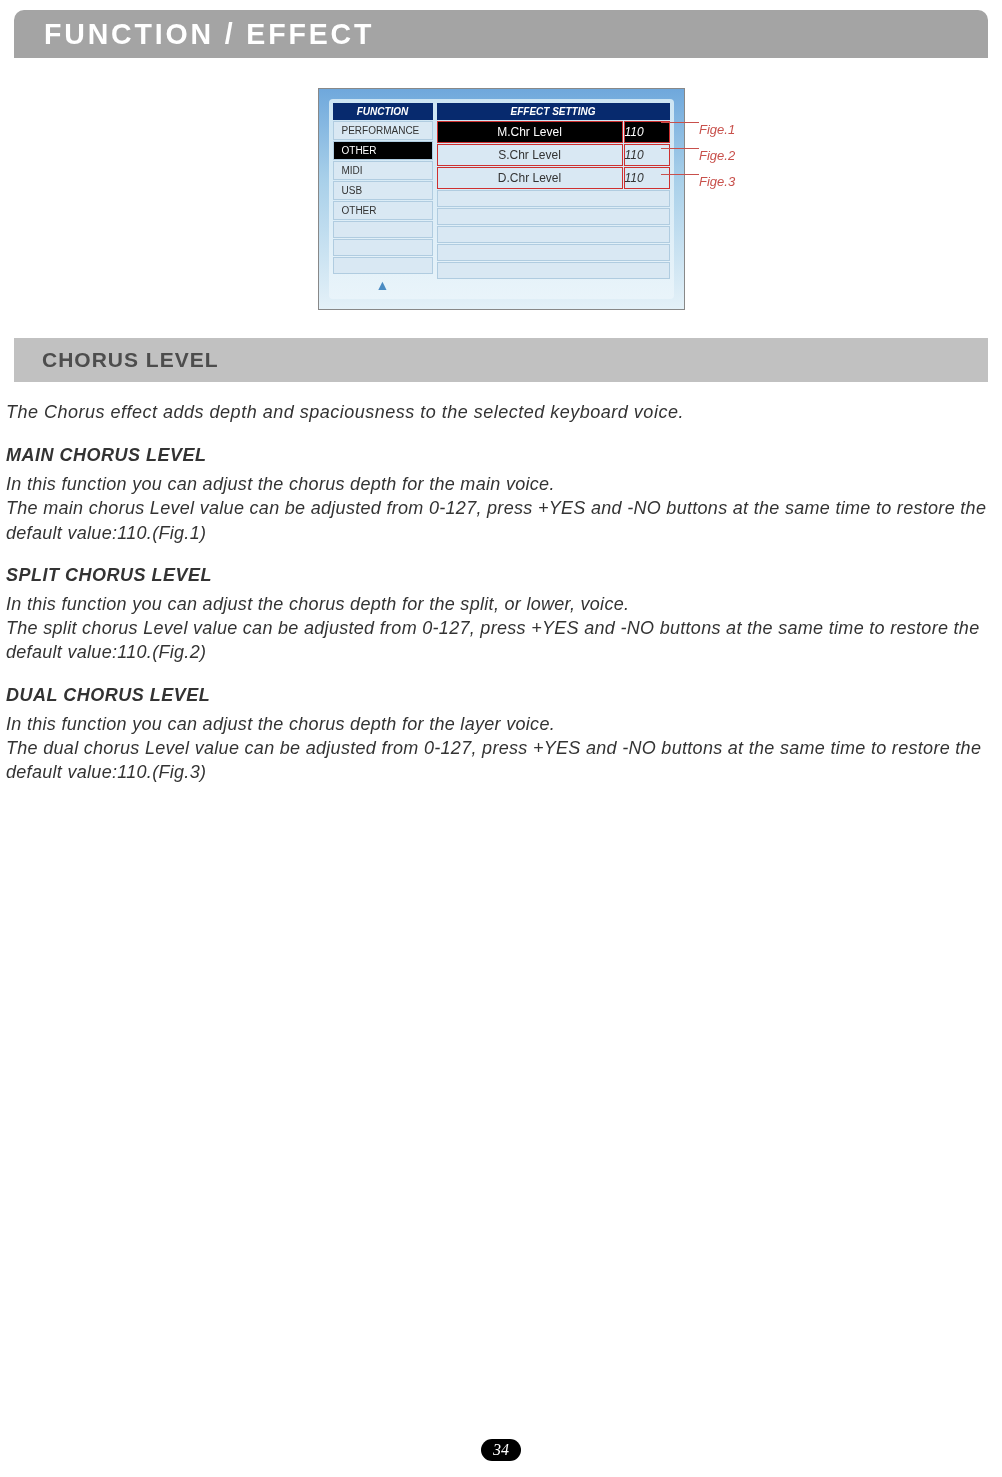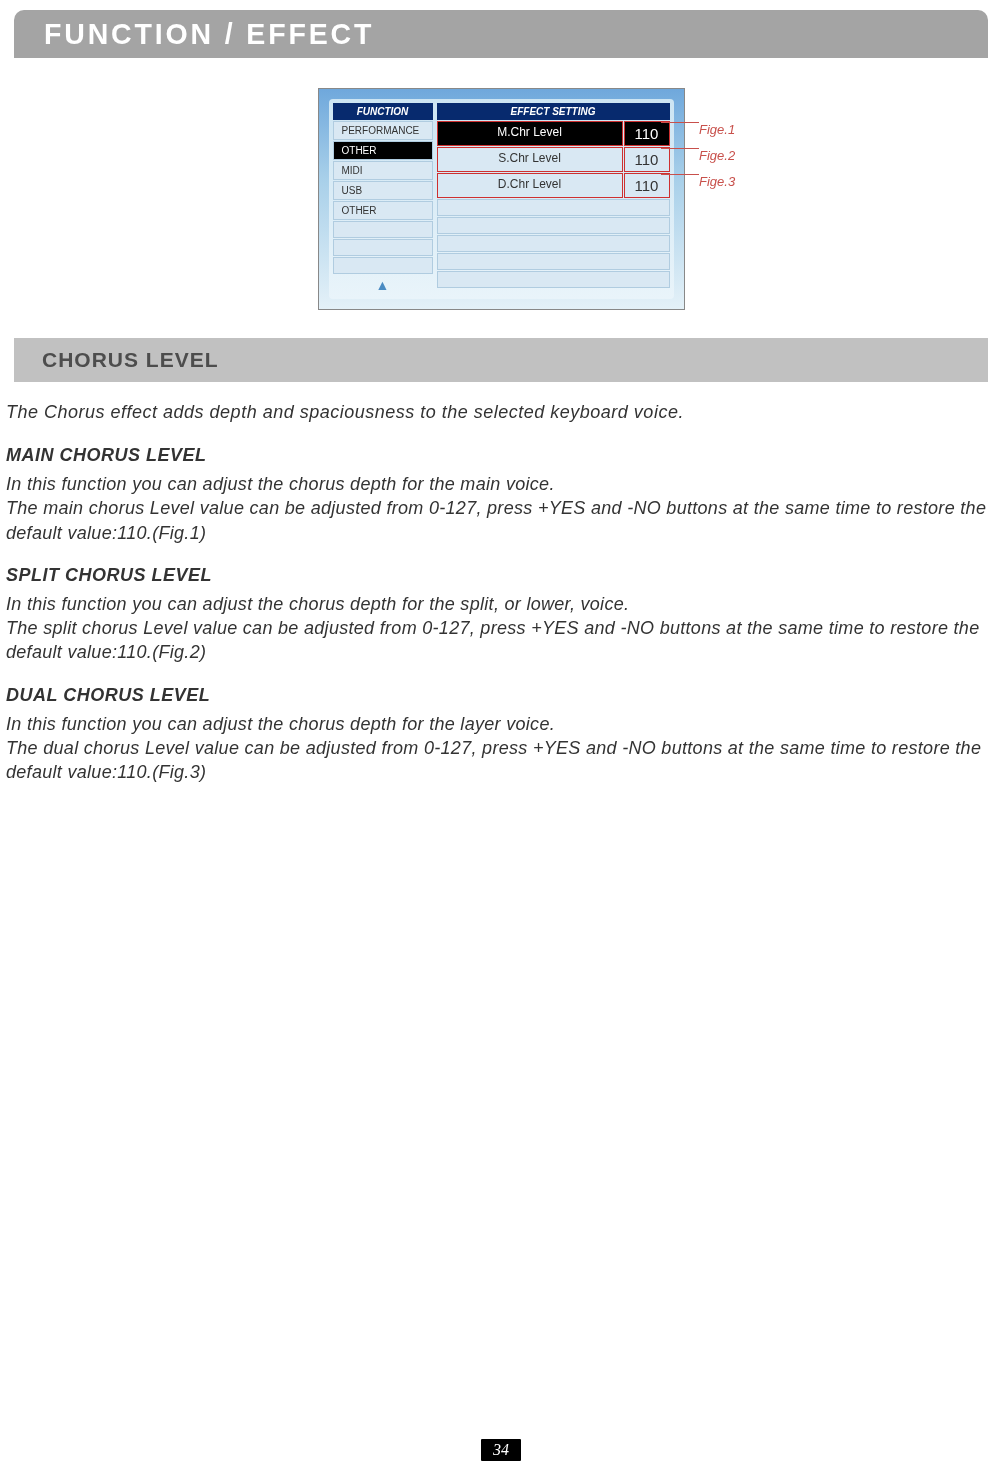--- a/index.html
+++ b/index.html
@@ -84,24 +84,24 @@
       color: #333;
       font-size: 12px;
       text-align: center;
       padding: 3px 0;
       border: 1px solid #ce3030;
     }
     .setting-row .setting-value {
       width: 46px;
       background: #d9e8f3;
       color: #333;
-      font-size: 15px;
-      text-align: center;
+      font-size: 12px;
       padding: 3px 0;
       border: 1px solid #ce3030;
+      font-style: italic;
     }
     .setting-row.selected .setting-label,
     .setting-row.selected .setting-value {
       background: #000;
       color: #fff;
     }
     .empty-row {
       background: #d9e8f3;
       height: 17px;
       border: 1px solid #b0cce0;
@@ -179,21 +179,21 @@
       justify-content: center;
     }
     .page-number {
       background: #000;
       color: #fff;
       font-style: italic;
       font-family: Georgia, serif;
       font-size: 16px;
       width: 40px;
       height: 22px;
-      border-radius: 1px;
+      border-radius: 11px;
       display: flex;
       align-items: center;
       justify-content: center;
     }
   </style>
 </head>
 <body>
 
 <div class="page-header">
   <div class="page-title">FUNCTION / EFFECT</div>

